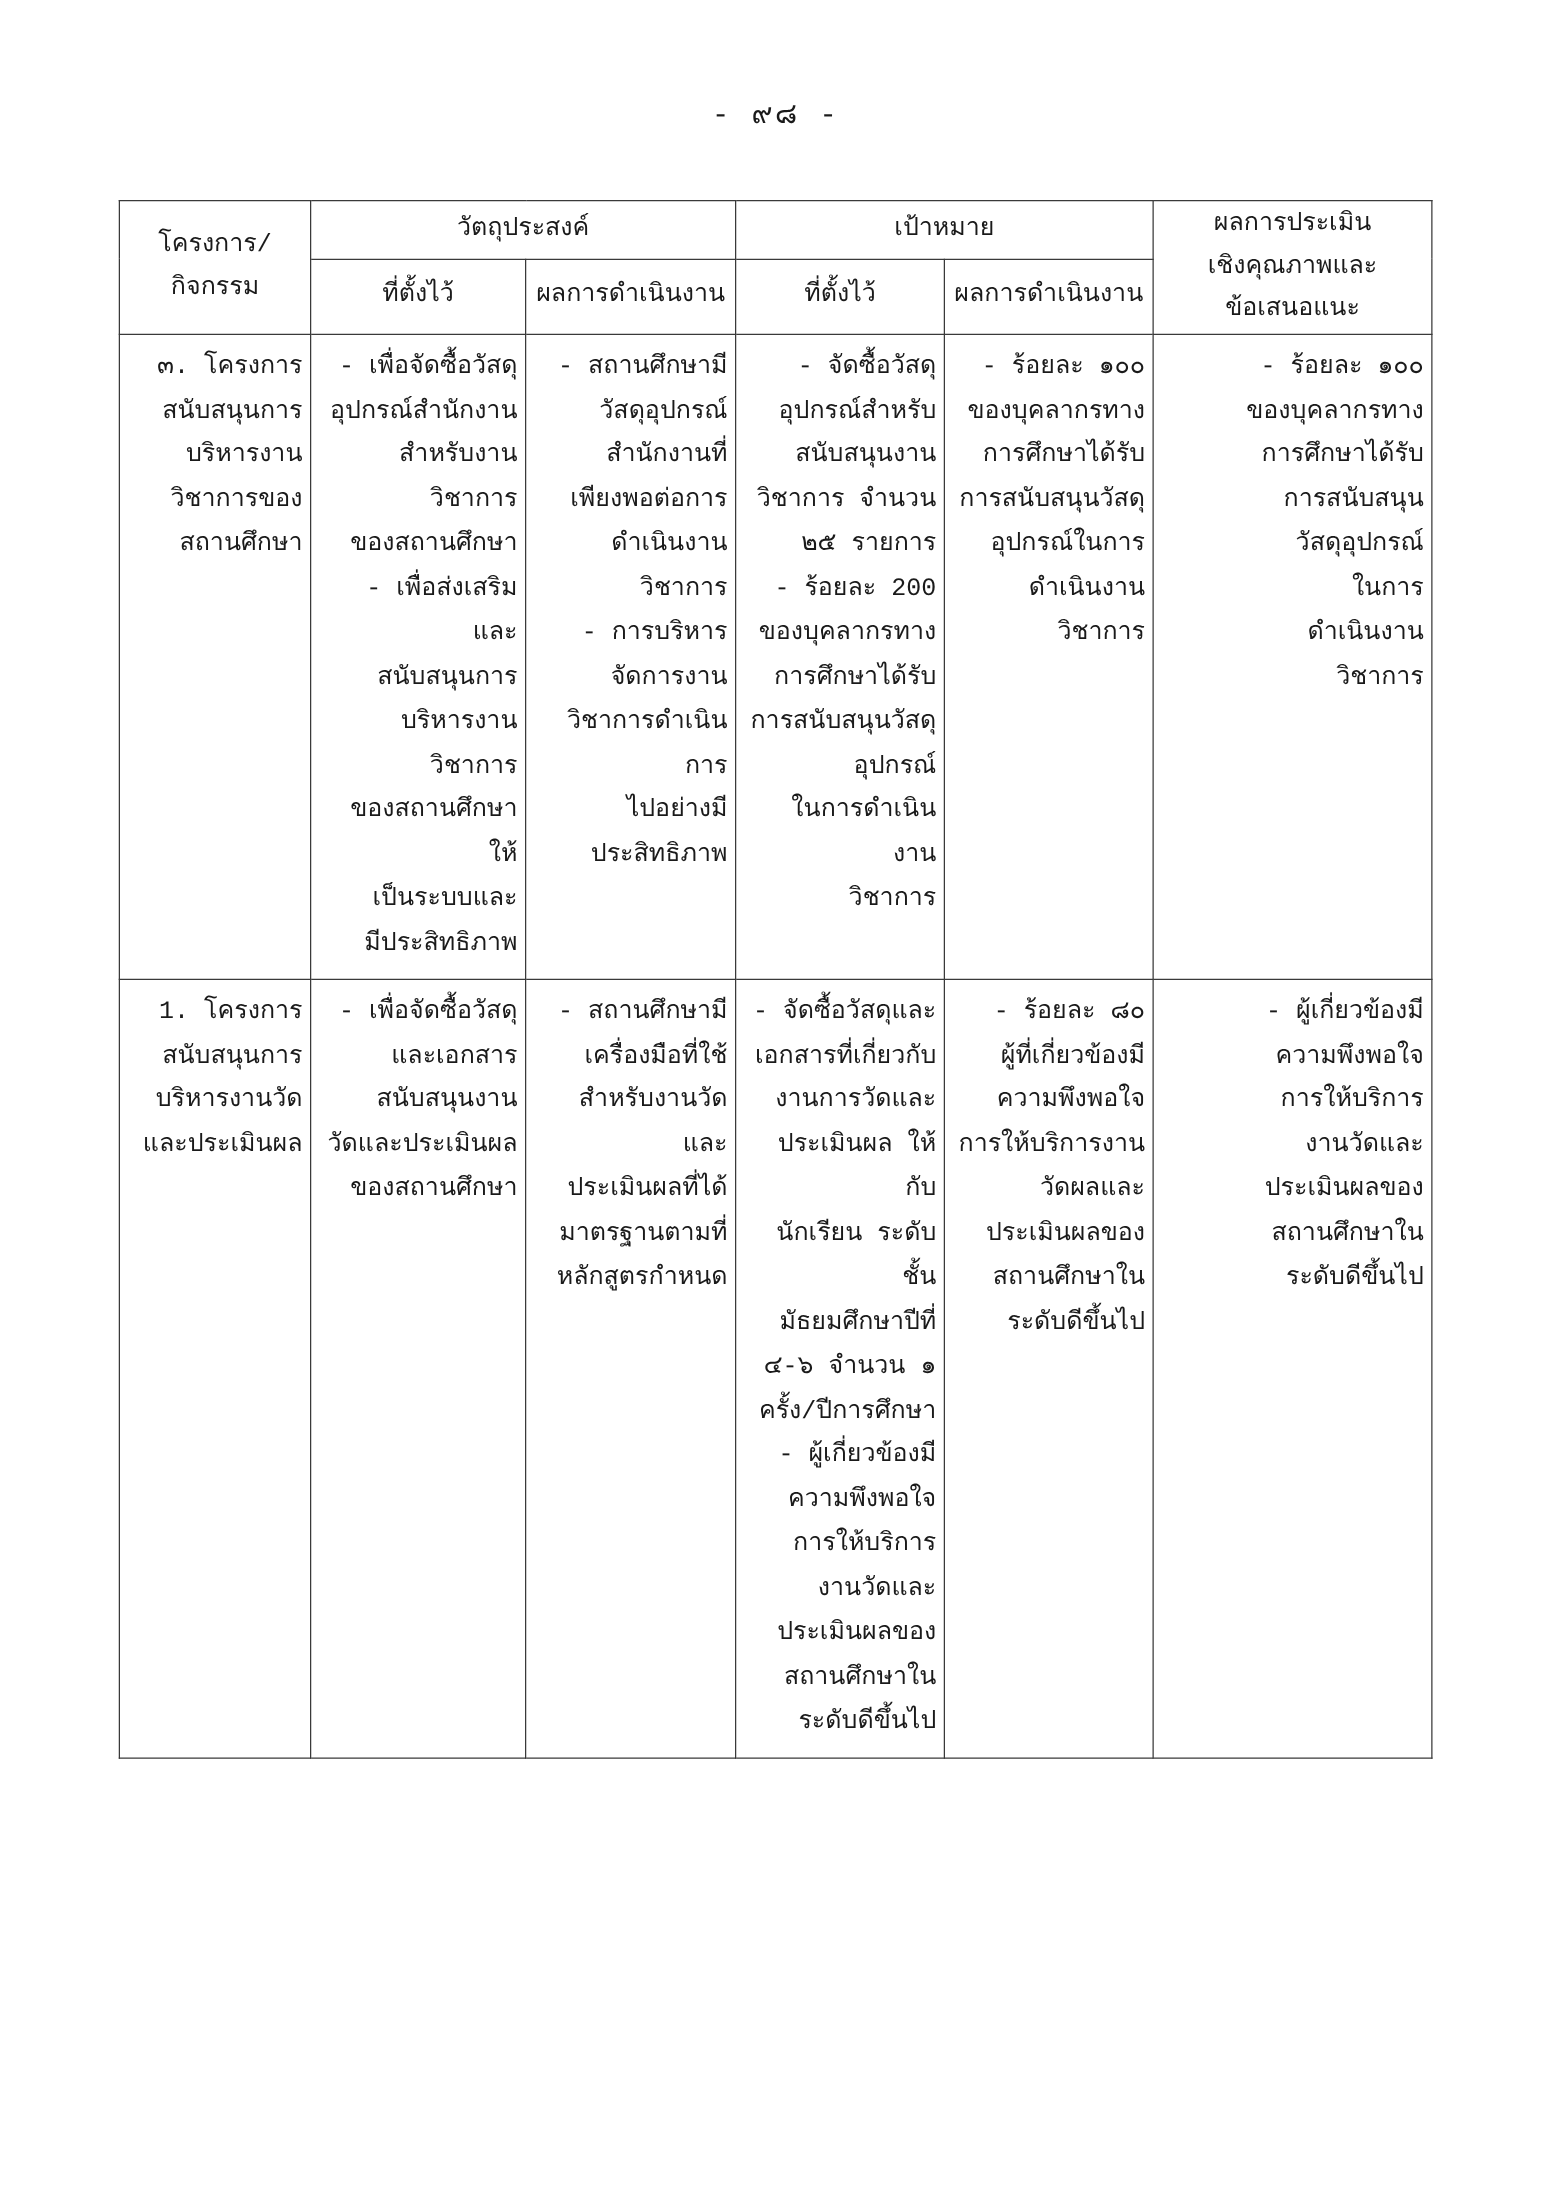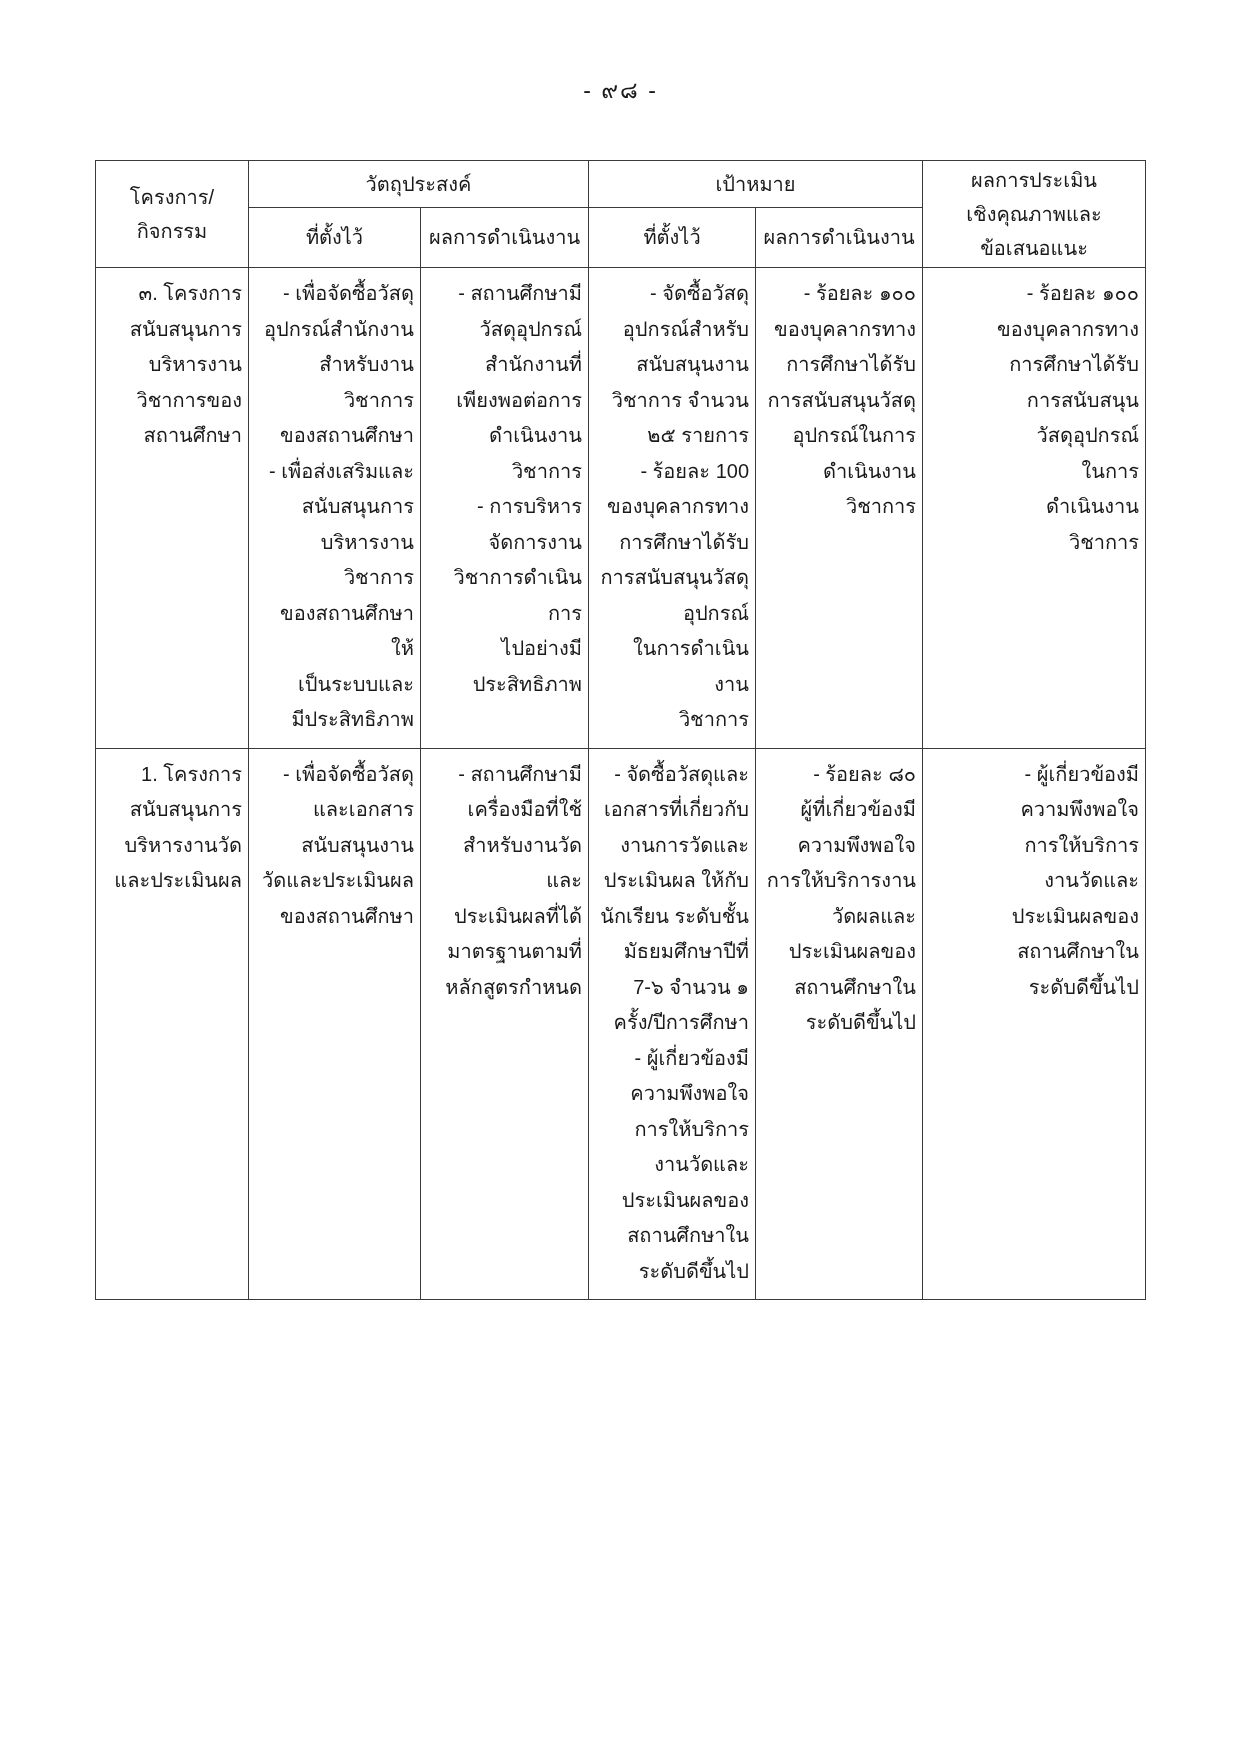--- a/index.html
+++ b/index.html
@@ -1,15 +1,15 @@
 <!DOCTYPE html>
 <html><head>
 <meta charset="utf-8">
 <style>
-  * { margin: 0; padding: 0; box-sizing: border-box; }
+  * { margin: 0; padding: 0; box-sizing: border-box; font-family: Liberation Mono, monospace; }
   html, body { background: #ffffff; }
   body {
     width: 1241px;
     height: 1754px;
     position: relative;
     font-family: "Liberation Sans", sans-serif;
     color: #1a1a1a;
   }
   .page-number {
     position: absolute;
@@ -114,21 +114,21 @@
 - การบริหาร
 จัดการงาน
 วิชาการดำเนินการ
 ไปอย่างมี
 ประสิทธิภาพ</td>
       <td>- จัดซื้อวัสดุ
 อุปกรณ์สำหรับ
 สนับสนุนงาน
 วิชาการ จำนวน
 ๒๕ รายการ
-- ร้อยละ 100
+- ร้อยละ 200
 ของบุคลากรทาง
 การศึกษาได้รับ
 การสนับสนุนวัสดุ
 อุปกรณ์
 ในการดำเนินงาน
 วิชาการ</td>
       <td>- ร้อยละ ๑๐๐
 ของบุคลากรทาง
 การศึกษาได้รับ
 การสนับสนุนวัสดุ
@@ -158,21 +158,21 @@
 สำหรับงานวัดและ
 ประเมินผลที่ได้
 มาตรฐานตามที่
 หลักสูตรกำหนด</td>
       <td>- จัดซื้อวัสดุและ
 เอกสารที่เกี่ยวกับ
 งานการวัดและ
 ประเมินผล ให้กับ
 นักเรียน ระดับชั้น
 มัธยมศึกษาปีที่
-7-๖ จำนวน ๑
+๔-๖ จำนวน ๑
 ครั้ง/ปีการศึกษา
 - ผู้เกี่ยวข้องมี
 ความพึงพอใจ
 การให้บริการ
 งานวัดและ
 ประเมินผลของ
 สถานศึกษาใน
 ระดับดีขึ้นไป</td>
       <td>- ร้อยละ ๘๐
 ผู้ที่เกี่ยวข้องมี

